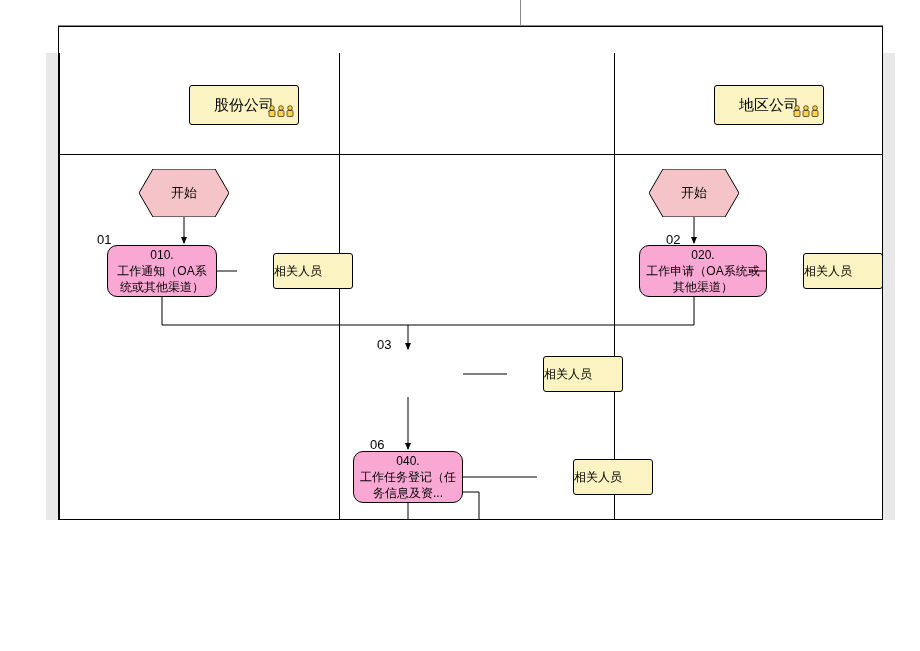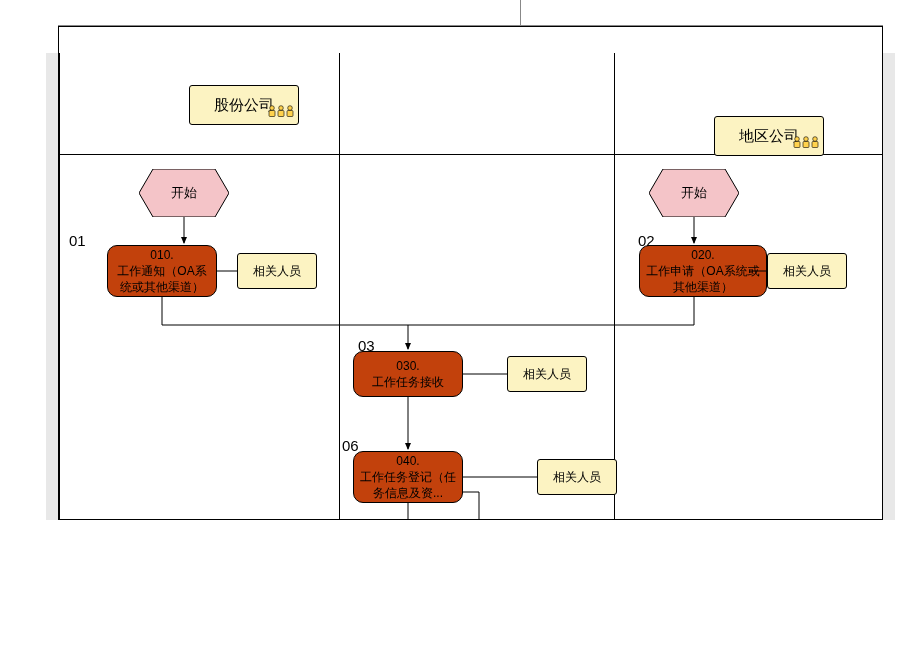--- a/index.html
+++ b/index.html
@@ -94,46 +94,47 @@
       position: absolute;
       left: 0; top: 0;
       width: 100%; height: 100%;
       display: flex;
       align-items: center;
       justify-content: center;
       font-size: 13px;
     }
     .process-box {
       position: absolute;
-      background: #c2410c;
+      background: #f9a8d4;
       border: 1px solid #000;
       border-radius: 10px;
       font-size: 12px;
       display: flex;
       align-items: center;
       justify-content: center;
       text-align: center;
       line-height: 1.35;
       padding: 4px 6px;
     }
     .actor-box {
       position: absolute;
       background: #fcf3c2;
       border: 1px solid #000;
       border-radius: 3px;
       font-size: 12px;
       display: flex;
       align-items: center;
-      justify-content: center;
       text-align: center;
+      margin-left: 36px;
     }
     .step-num {
       position: absolute;
-      font-size: 15px;
+      font-size: 13px;
       color: #000;
+      margin-left: 28px;
     }
     svg.connectors {
       position: absolute;
       left: 0;
       top: 0;
       width: 100%;
       height: 100%;
       pointer-events: none;
     }
     .gray-strip {
@@ -169,21 +170,21 @@
           <circle cx="14" cy="4" r="2.3"></circle>
             <rect x="11" y="6.5" width="6" height="6" rx="1"></rect>
           <circle cx="23" cy="4" r="2.3"></circle>
             <rect x="20" y="6.5" width="6" height="6" rx="1"></rect>
         </g>
       </svg>
     </span>
   </div>
 
 
-  <div class="lane-box" style="left:655px; top:58px; width:110px; height:40px;margin-top:31px;">
+  <div class="lane-box" style="left:655px; top:58px; width:110px; height:40px;">
     <span>地区公司</span>
     <span class="people-icon">
       <svg width="28" height="14" viewBox="0 0 28 14">
         <g fill="#ffd24d" stroke="#000" stroke-width="0.6">
           <circle cx="5" cy="4" r="2.3"></circle>
             <rect x="2" y="6.5" width="6" height="6" rx="1"></rect>
           <circle cx="14" cy="4" r="2.3"></circle>
             <rect x="11" y="6.5" width="6" height="6" rx="1"></rect>
           <circle cx="23" cy="4" r="2.3"></circle>
             <rect x="20" y="6.5" width="6" height="6" rx="1"></rect>
@@ -201,43 +202,39 @@
 
   <div class="hexagon" style="left:590px; top:142px;">
     <svg width="90" height="48" viewBox="0 0 90 48">
       <polygon points="14,0 76,0 90,24 76,48 14,48 0,24" fill="#f4c4c8" stroke="#000" stroke-width="1"></polygon>
     </svg>
     <div class="hexagon-label">开始</div>
   </div>
 
   <div class="step-num" style="left:10px; top:205px;">01</div>
   <div class="step-num" style="left:563px; top:205px;padding-left:16px;">02</div>
-  <div class="step-num" style="left:299px; top:310px;text-align:right;">03</div>
+  <div class="step-num" style="left:290px; top:310px;text-align:right;">03</div>
   <div class="step-num" style="left:283px; top:410px;">06</div>
 
   <div class="process-box" style="left:48px; top:218px; width:110px; height:52px; white-space:pre-line;">
     <span>010.
 工作通知（OA系统或其他渠道）</span>
   </div>
   <div class="actor-box" style="left:178px; top:226px; width:80px; height:36px;">
     <span>相关人员</span>
   </div>
 
   <div class="process-box" style="left:580px; top:218px; width:128px; height:52px; white-space:pre-line;">
     <span>020.
 工作申请（OA系统或其他渠道）</span>
   </div>
   <div class="actor-box" style="left:708px; top:226px; width:80px; height:36px;">
     <span>相关人员</span>
   </div>
 
-  <div class="process-box" style="left:294px; top:324px; width:110px; height:46px; white-space:pre-line;">
-    <span>030.
-工作任务接收</span>
-  </div>
   <div class="actor-box" style="left:448px; top:329px; width:80px; height:36px;">
     <span>相关人员</span>
   </div>
 
   <div class="process-box" style="left:294px; top:424px; width:110px; height:52px; white-space:pre-line;">
     <span>040.
 工作任务登记（任务信息及资...</span>
   </div>
   <div class="actor-box" style="left:478px; top:432px; width:80px; height:36px;">
     <span>相关人员</span>

